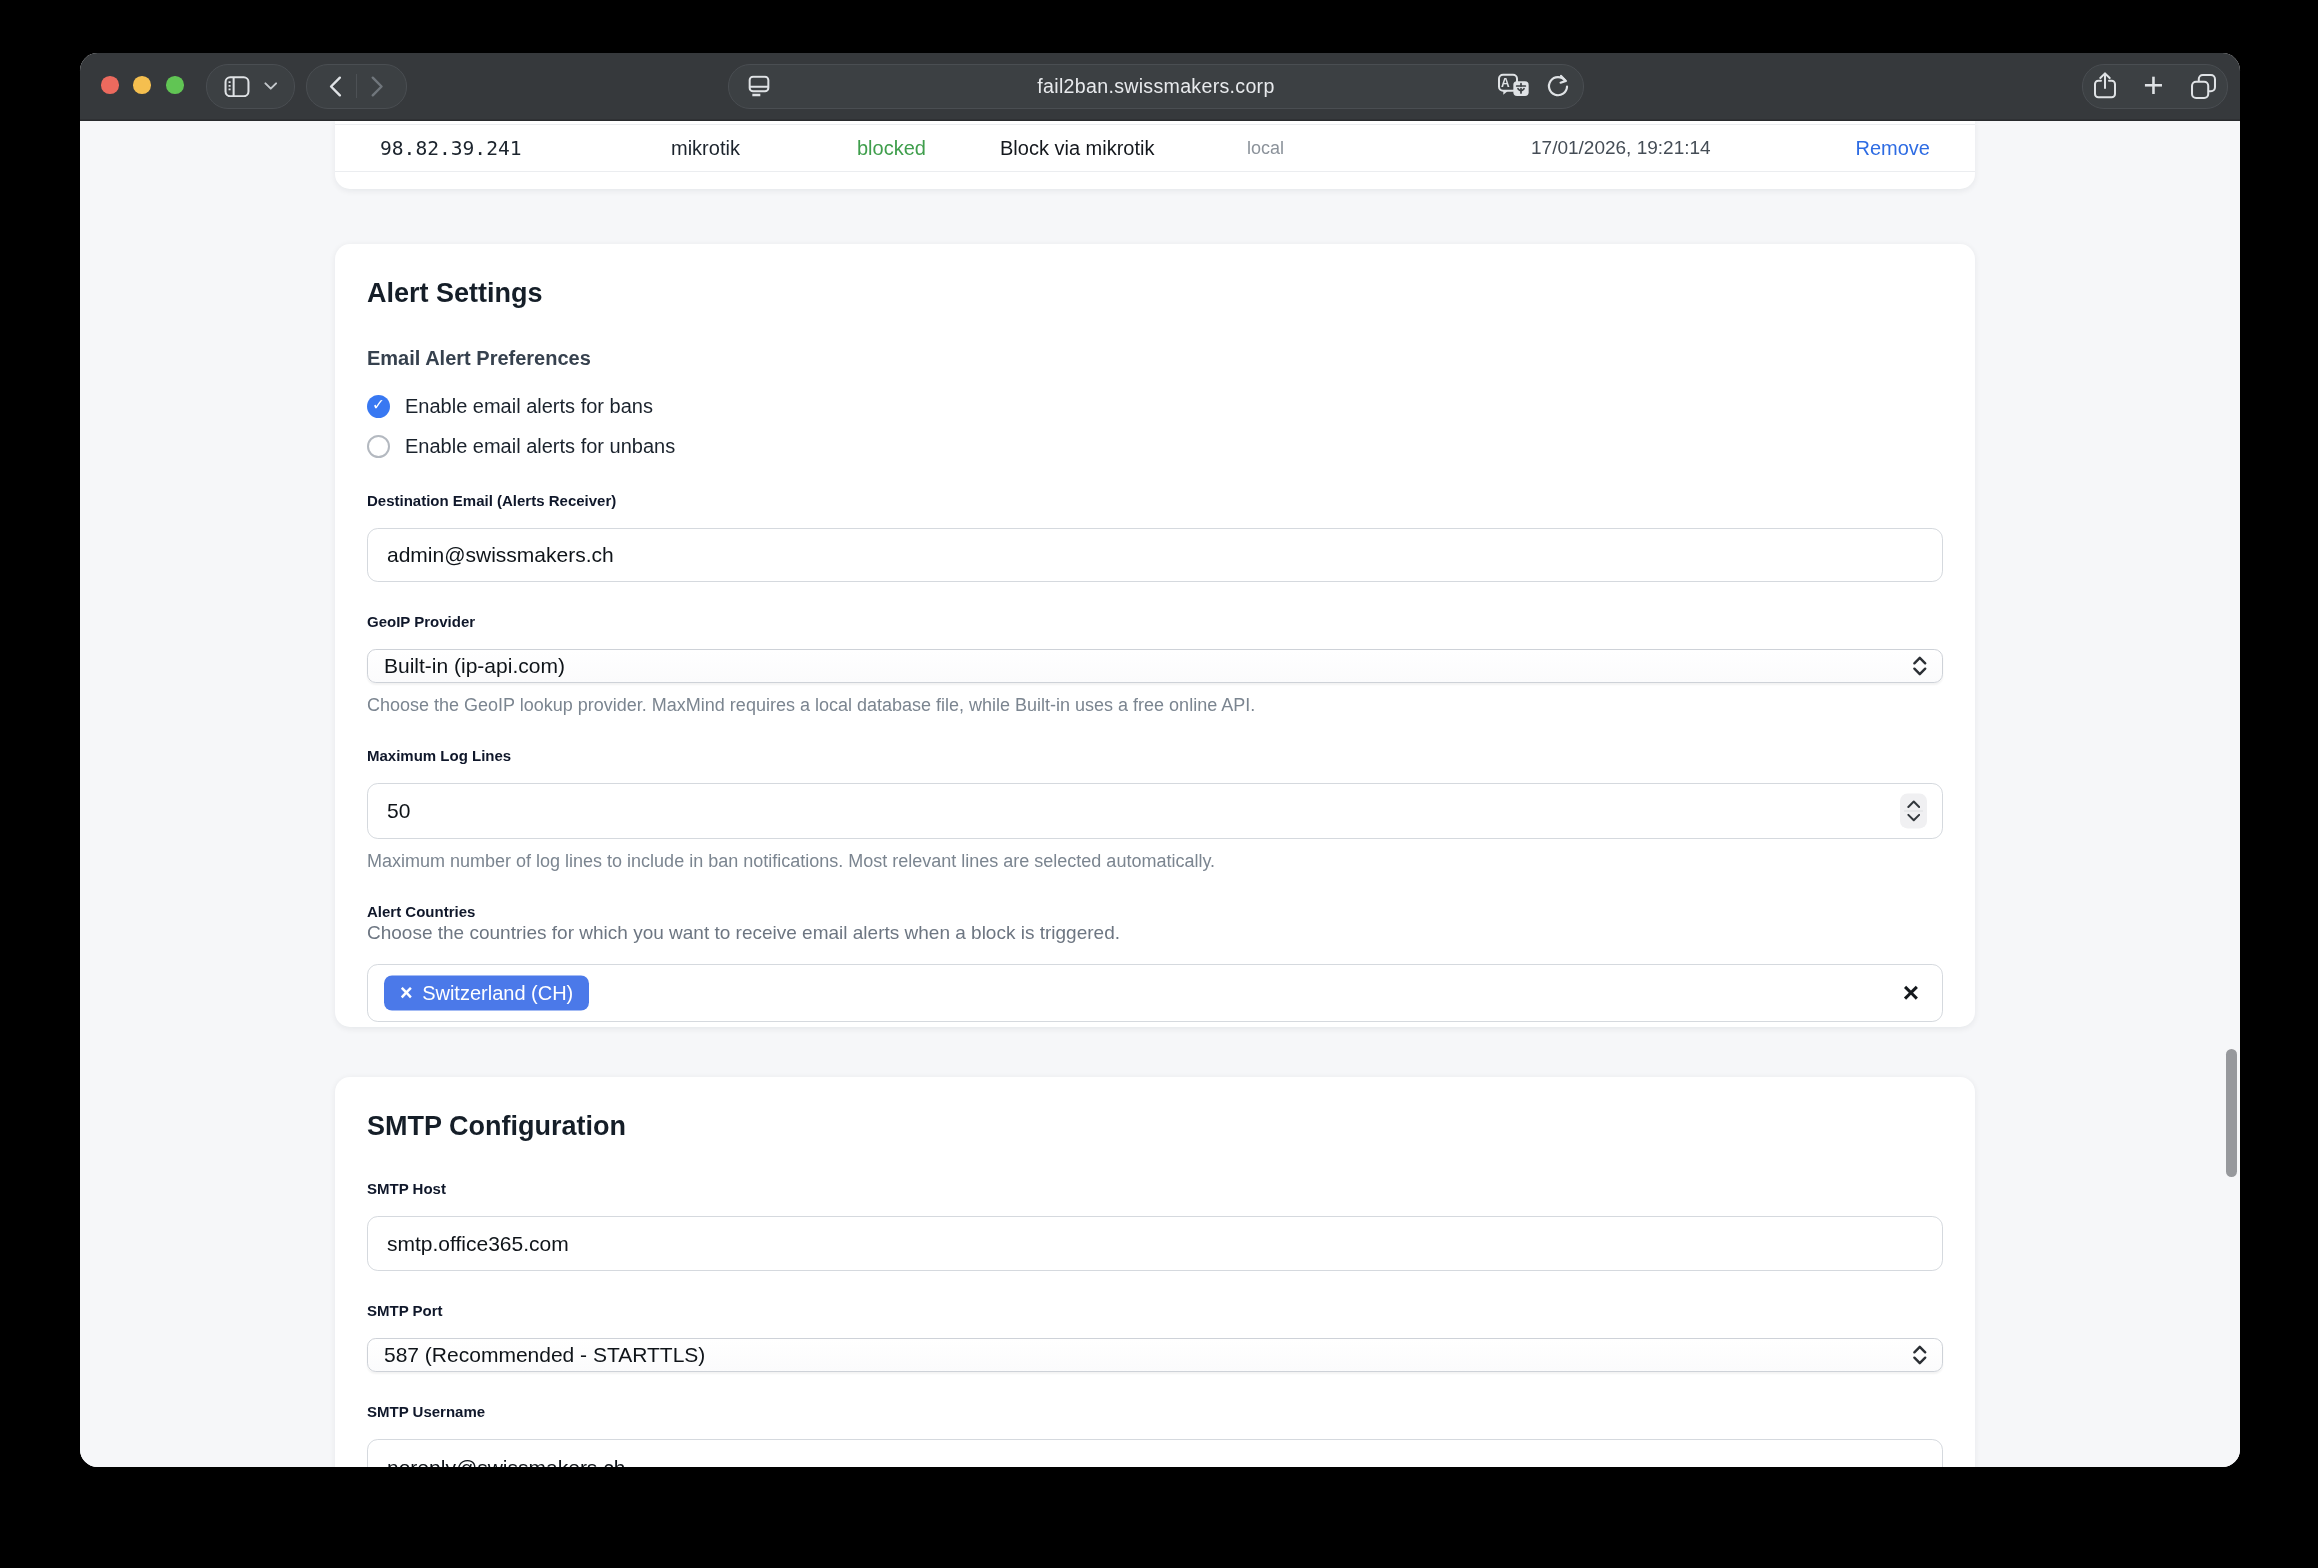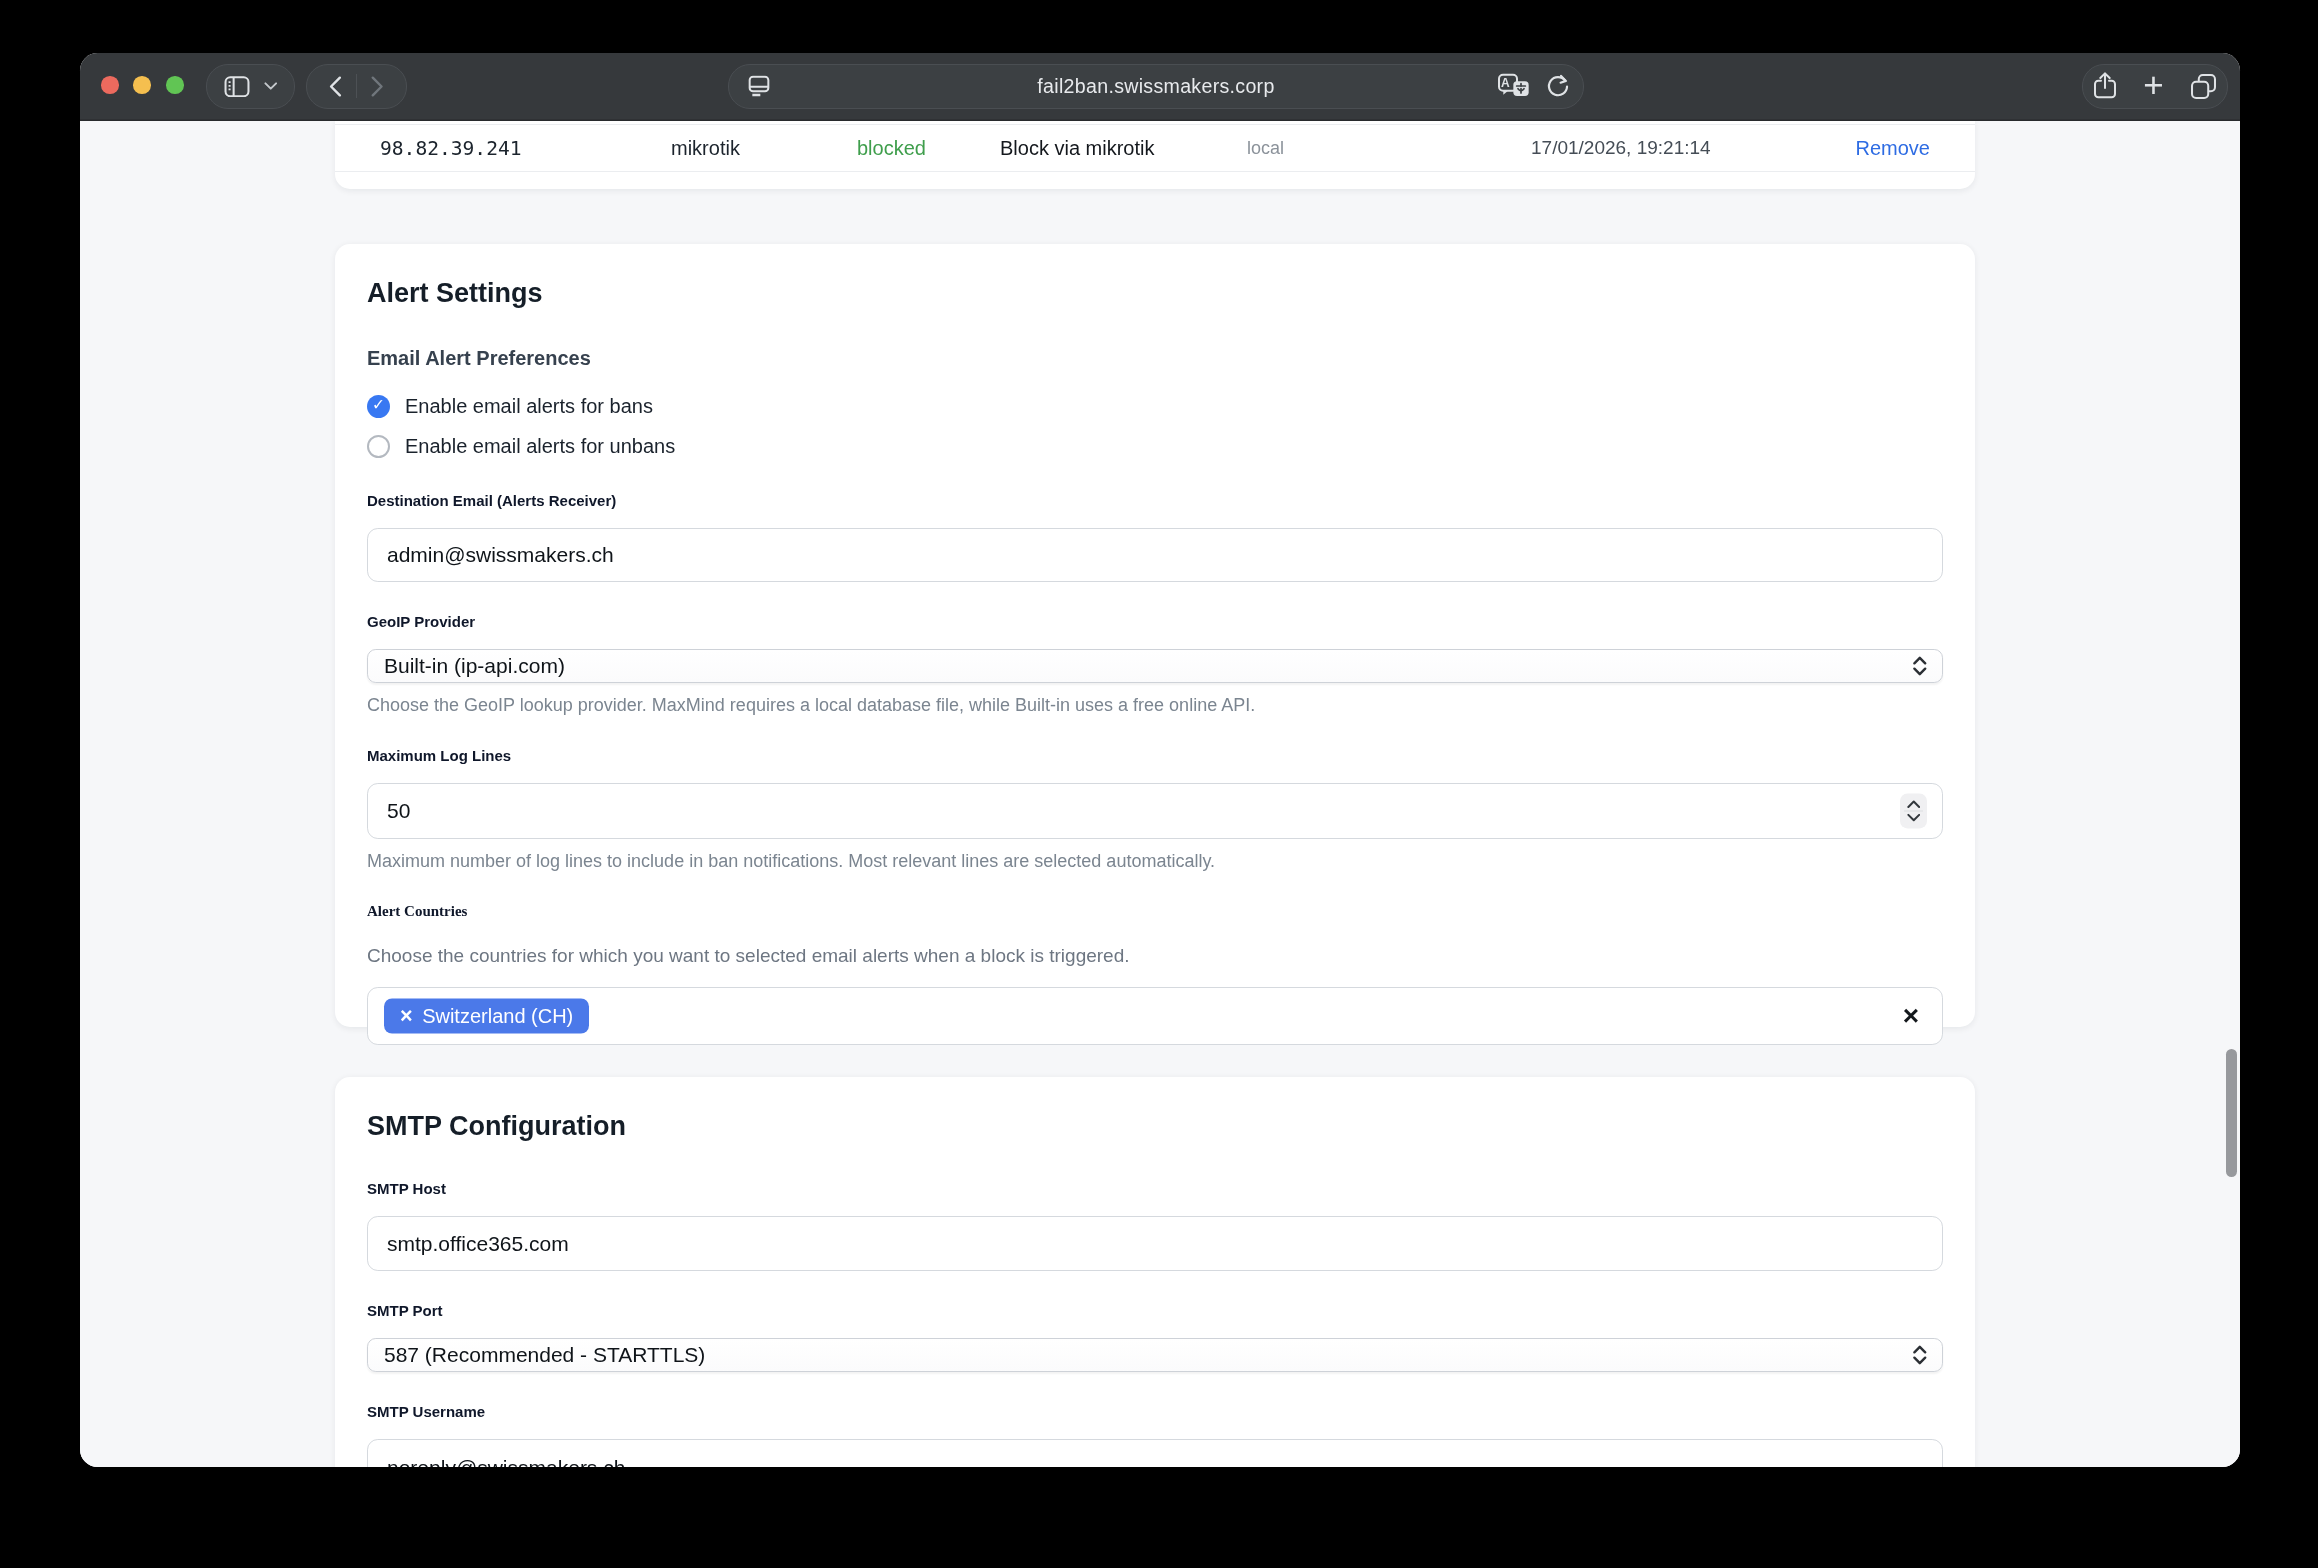--- a/index.html
+++ b/index.html
@@ -264,22 +264,22 @@
               <path d="M2 11 L10 3 L18 11"></path>
             </svg>
           <span class="sep"></span>
           <svg width="13.5" height="8.8" viewBox="0 0 20 13" fill="none" stroke="currentColor" stroke-width="3" stroke-linecap="round" stroke-linejoin="round">
               <path d="M2 2 L10 10 L18 2"></path>
             </svg>
         </span>
       </div>
       <div class="help">Maximum number of log lines to include in ban notifications. Most relevant lines are selected automatically.</div>
 
-      <div class="field-label" style="margin-bottom:25px;font-family:Liberation Serif, serif;">Alert Countries</div>
-      <div class="countries-desc">Choose the countries for which you want to selected email alerts when a block is triggered.</div>
+      <div class="field-label" style="margin-bottom:2px;">Alert Countries</div>
+      <div class="countries-desc">Choose the countries for which you want to receive email alerts when a block is triggered.</div>
       <div class="countries-box">
         <span class="tag">
           <span class="tag-x">×</span>
           <span>Switzerland (CH)</span>
         </span>
         <span class="clear-x">×</span>
       </div>
     </div>
 
     <div class="card card-smtp">

